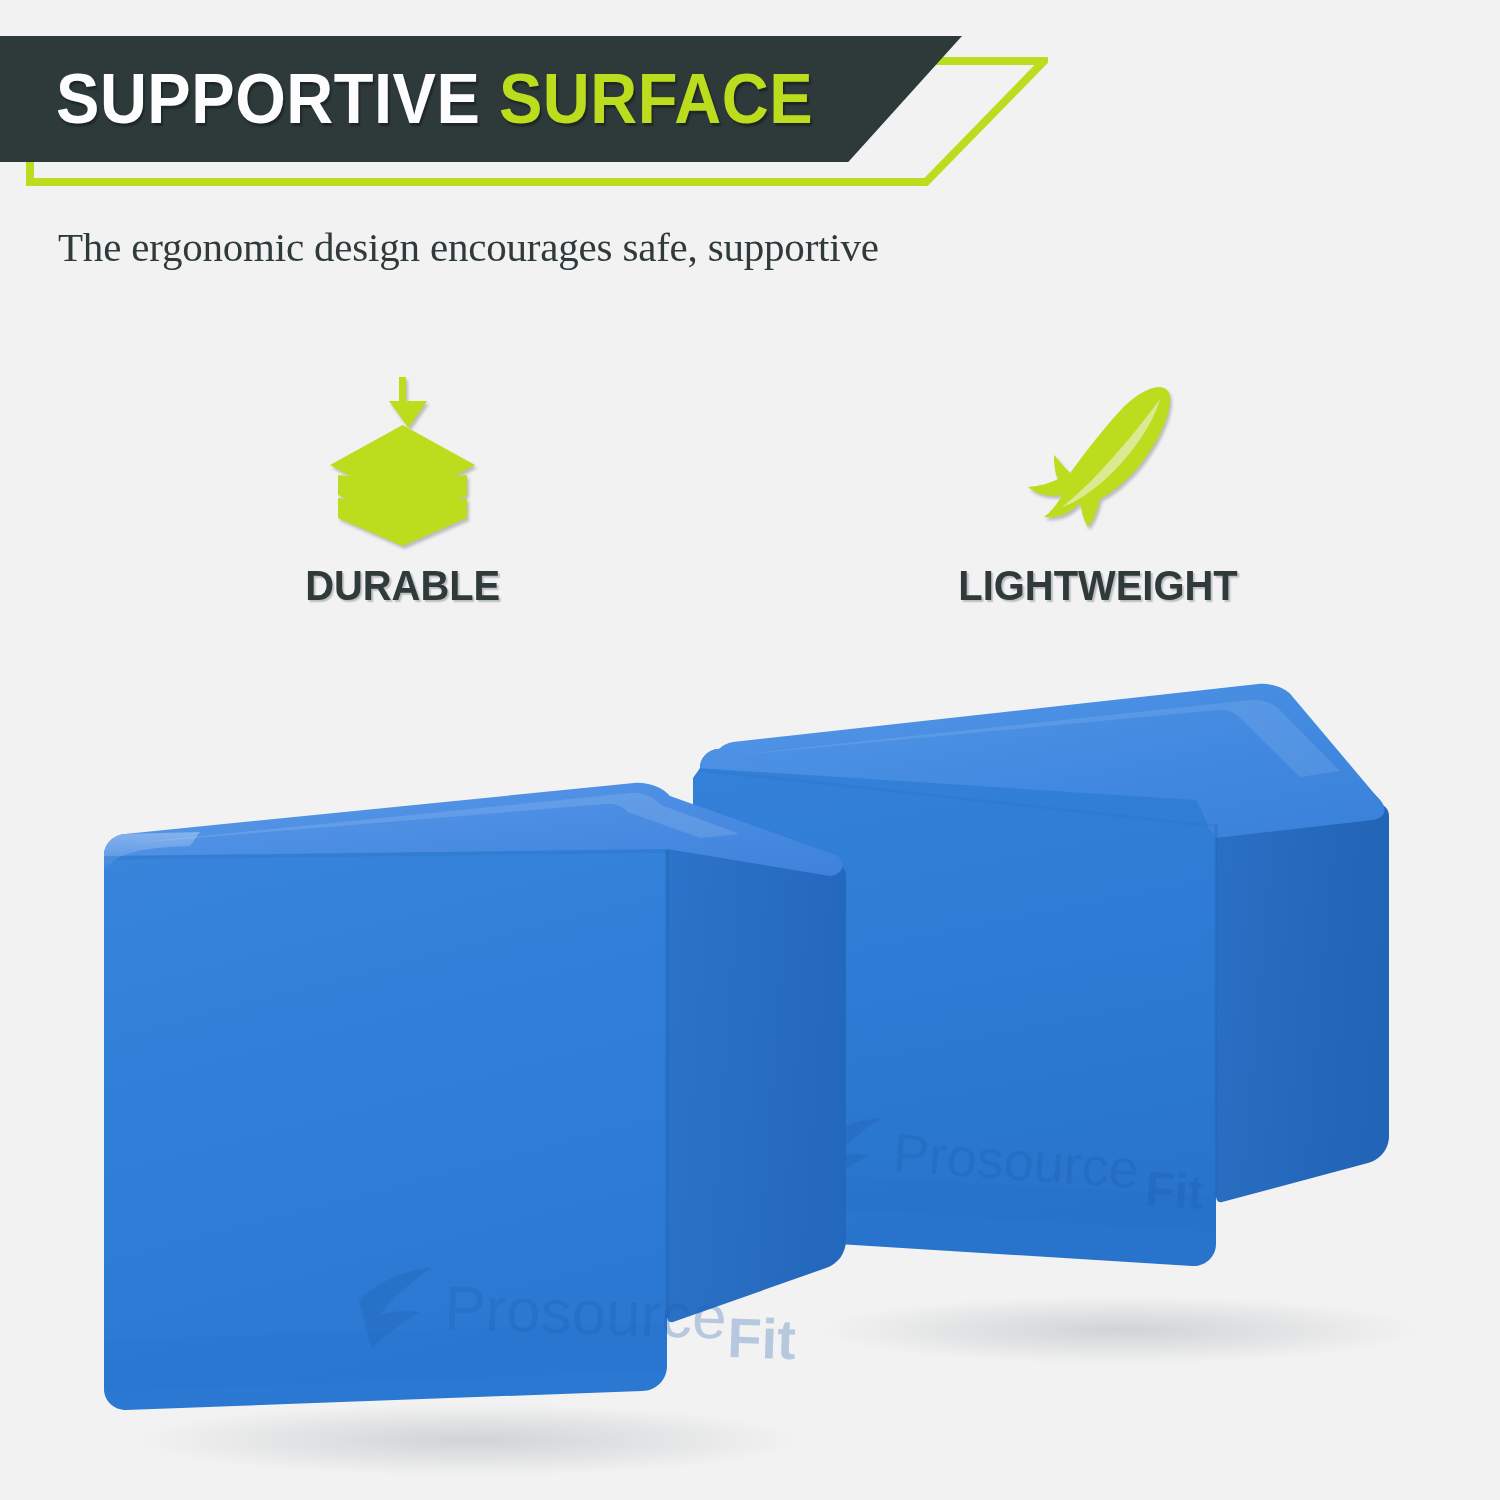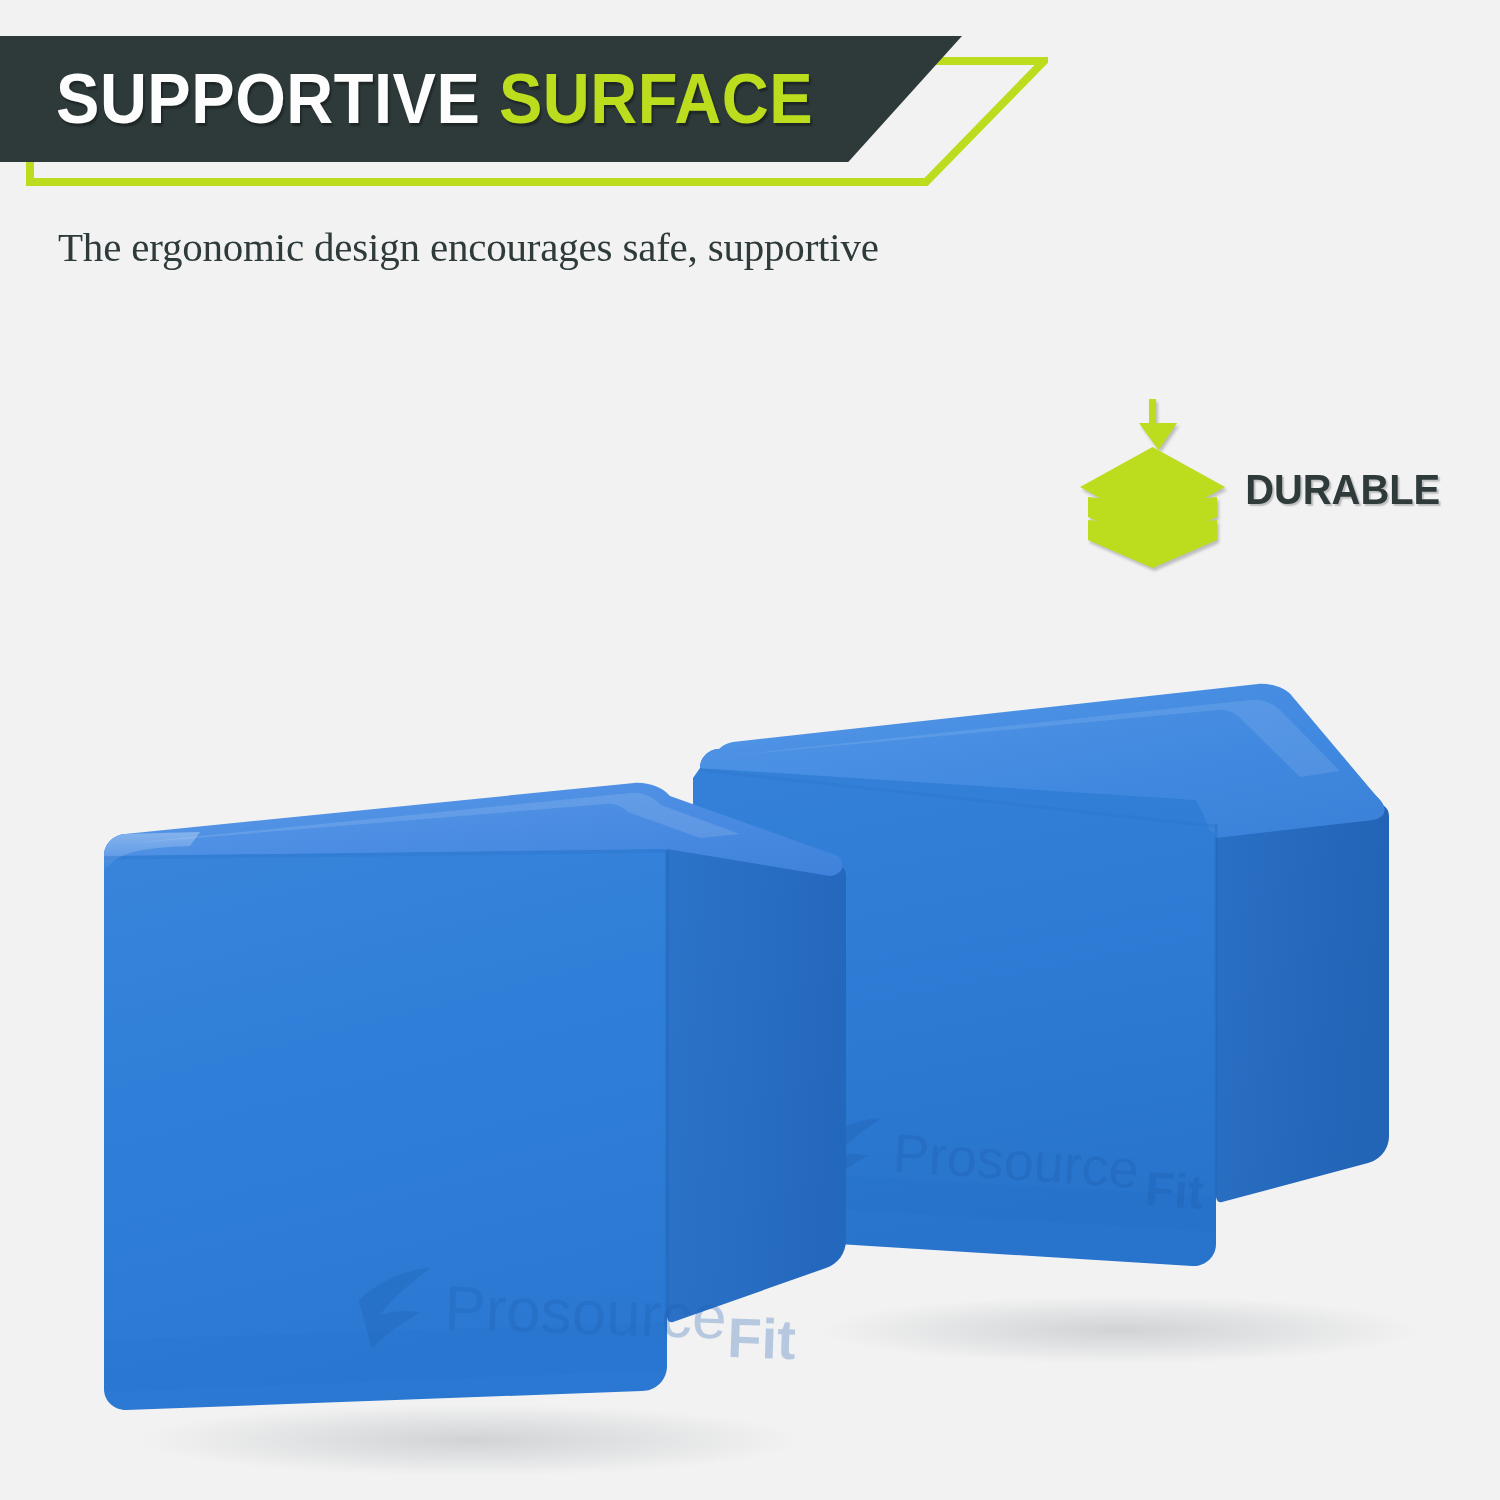--- a/index.html
+++ b/index.html
@@ -91,21 +91,21 @@
     top: 355px;
     width: 1390px;
     height: 255px;
     display: flex;
     align-items: flex-end;
   }
   .feature {
     flex: 1 1 0;
     height: 100%;
     display: flex;
-    flex-direction: row;
+    flex-direction: column;
     align-items: center;
     justify-content: flex-end;
   }
   .feature-icon {
     height: 175px;
     display: flex;
     align-items: center;
     justify-content: center;
     filter: drop-shadow(2px 3px 1.5px rgba(0,0,0,0.22));
   }
@@ -168,20 +168,37 @@
             <polygon points="87.5,108 152,102 152,122 87.5,150 23,122 23,102"></polygon>
             <polygon points="87.5,131 152,125 152,145 87.5,173 23,145 23,125"></polygon>
             <rect x="84" y="175" width="7" height="0"></rect>
           </g>
         </svg>
       </div>
       <div class="feature-label">DURABLE</div>
     </div>
 
 
+    <div class="feature">
+      <div class="feature-icon">
+        <svg width="175" height="175" viewBox="0 0 175 175">
+          <g fill="#bcdd1e">
+            <path d="M158 18 C150 8, 128 18, 108 40 C88 62, 72 84, 60 100
+                     C52 92, 48 86, 44 82 C44 92, 45 100, 48 106
+                     C40 110, 30 113, 18 114 C28 122, 40 124, 52 122
+                     C48 130, 42 138, 34 144 C48 146, 60 140, 70 130
+                     C72 140, 74 148, 78 154 C84 146, 88 136, 90 126
+                     C108 116, 126 100, 140 78 C156 54, 164 28, 158 18 Z"></path>
+            <path d="M150 26 C140 40, 120 66, 96 92 C78 112, 62 126, 52 134
+                     C66 130, 86 116, 104 98 C126 76, 144 48, 150 26 Z" fill="#f2f2f2" opacity="0.55"></path>
+          </g>
+        </svg>
+      </div>
+      <div class="feature-label">LIGHTWEIGHT</div>
+    </div>
 
   </div>
 
   <div class="scene">
     <svg width="1500" height="860" viewBox="0 0 1500 860">
       <defs>
         <linearGradient id="topFaceA" x1="0" y1="0" x2="1" y2="1">
           <stop offset="0%" stop-color="#5a9ae8"></stop>
           <stop offset="55%" stop-color="#4a8ce2"></stop>
           <stop offset="100%" stop-color="#3f82db"></stop>

